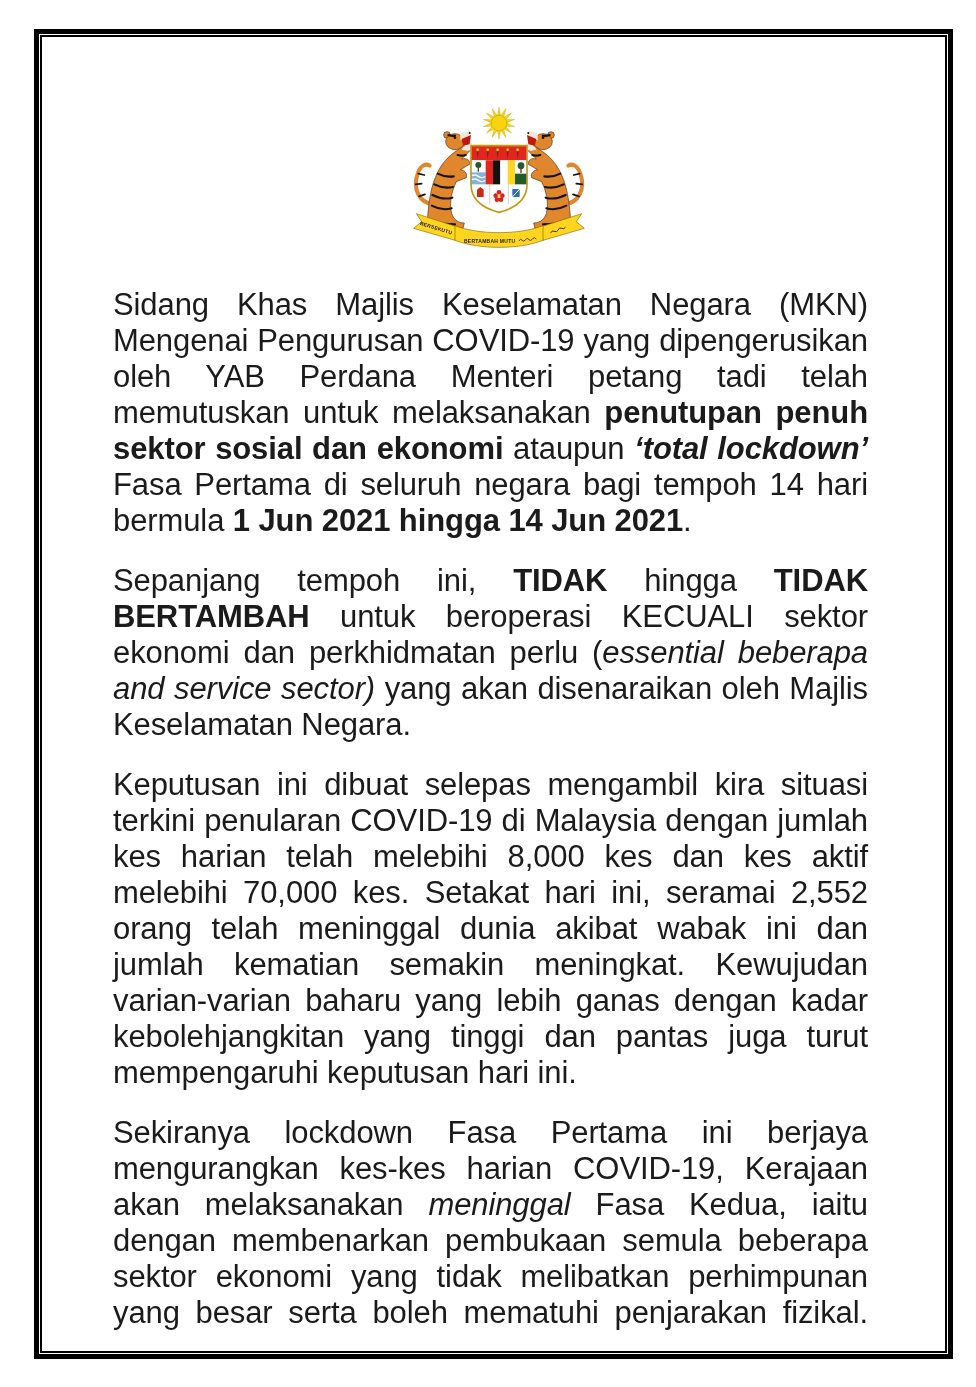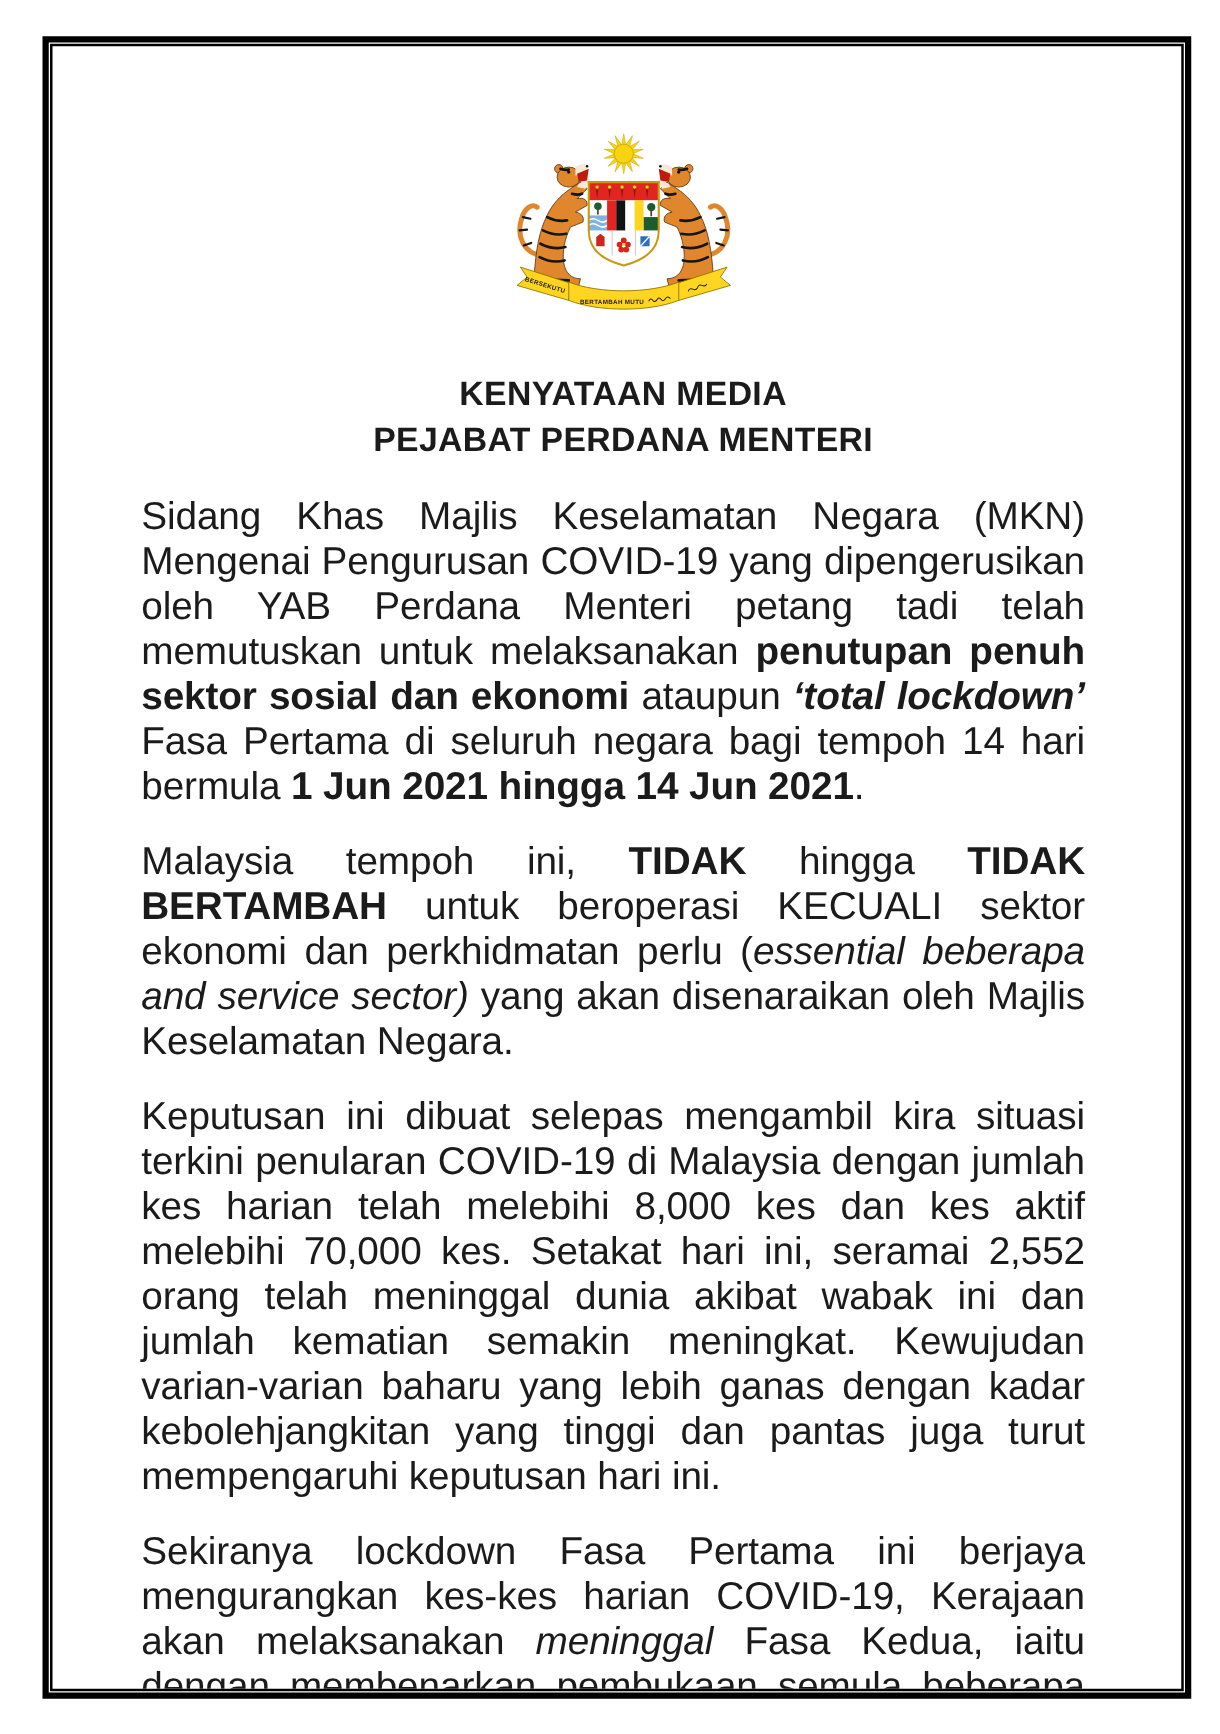--- a/index.html
+++ b/index.html
@@ -160,27 +160,23 @@
           <path d="M26,166 L88,186 L84,206 L22,188 L34,178 Z" fill="#FFD520" stroke="#8a6d00" stroke-width="1"></path>
           <path d="M274,166 L212,186 L216,206 L278,188 L266,178 Z" fill="#FFD520" stroke="#8a6d00" stroke-width="1"></path>
           <path d="M84,184 C120,198 180,198 216,184 L216,206 C180,220 120,220 84,206 Z" fill="#FFD520" stroke="#8a6d00" stroke-width="1"></path>
           <text x="55" y="190" transform="rotate(17 55 190)" text-anchor="middle" font-size="7.5" font-weight="bold" fill="#1c1c1c" letter-spacing="0.4">BERSEKUTU</text>
           <text x="136" y="210" text-anchor="middle" font-size="7.5" font-weight="bold" fill="#1c1c1c" letter-spacing="0.4">BERTAMBAH MUTU</text>
           <path d="M180,207 q2,-5 5,-1 q2,3 5,-1 q2,-4 5,0 q2,3 5,-1 q3,-4 6,0" fill="none" stroke="#1c1c1c" stroke-width="1.2"></path>
           <path d="M226,190 q3,-4 6,-1 q3,3 6,0 q3,-4 6,-1 q3,3 6,0" transform="rotate(-17 244 188)" fill="none" stroke="#1c1c1c" stroke-width="1.2"></path>
         </g>
       </svg>
 
-      <div class="title-block">
-        <div>KENYATAAN MEDIA</div>
-        <div>PEJABAT PERDANA MENTERI</div>
-      </div>
 
       <div class="body-text">
         <p><span>Sidang Khas Majlis Keselamatan Negara (MKN) Mengenai Pengurusan COVID-19 yang dipengerusikan oleh YAB Perdana Menteri petang tadi telah memutuskan untuk melaksanakan </span><span class="b">penutupan penuh sektor sosial dan ekonomi</span><span> ataupun </span><span class="b i">‘total lockdown’</span><span> Fasa Pertama di seluruh negara bagi tempoh 14 hari bermula </span><span class="b">1 Jun 2021 hingga 14 Jun 2021</span><span>.</span></p>
-        <p><span>Malaysia tempoh ini, </span><span class="b">TIDAK</span><span> hingga </span><span class="b">TIDAK BERTAMBAH</span><span> untuk beroperasi KECUALI sektor ekonomi dan perkhidmatan perlu (</span><span class="i">essential beberapa and service sector)</span><span> yang akan disenaraikan oleh Majlis Keselamatan Negara.</span></p>
+        <p><span>Sepanjang tempoh ini, </span><span class="b">TIDAK</span><span> hingga </span><span class="b">TIDAK BERTAMBAH</span><span> untuk beroperasi KECUALI sektor ekonomi dan perkhidmatan perlu (</span><span class="i">essential beberapa and service sector)</span><span> yang akan disenaraikan oleh Majlis Keselamatan Negara.</span></p>
         <p><span>Keputusan ini dibuat selepas mengambil kira situasi terkini penularan COVID-19 di Malaysia dengan jumlah kes harian telah melebihi 8,000 kes dan kes aktif melebihi 70,000 kes. Setakat hari ini, seramai 2,552 orang telah meninggal dunia akibat wabak ini dan jumlah kematian semakin meningkat. Kewujudan varian-varian baharu yang lebih ganas dengan kadar kebolehjangkitan yang tinggi dan pantas juga turut mempengaruhi keputusan hari ini.</span></p>
         <p class="continues"><span>Sekiranya lockdown Fasa Pertama ini berjaya mengurangkan kes-kes harian COVID-19, Kerajaan akan melaksanakan </span><span class="i">meninggal</span><span> Fasa Kedua, iaitu dengan membenarkan pembukaan semula beberapa sektor ekonomi yang tidak melibatkan perhimpunan yang besar serta boleh mematuhi penjarakan fizikal. </span></p>
       </div>
 
     </div>
   </div>
 </div>
 
 </body></html>

